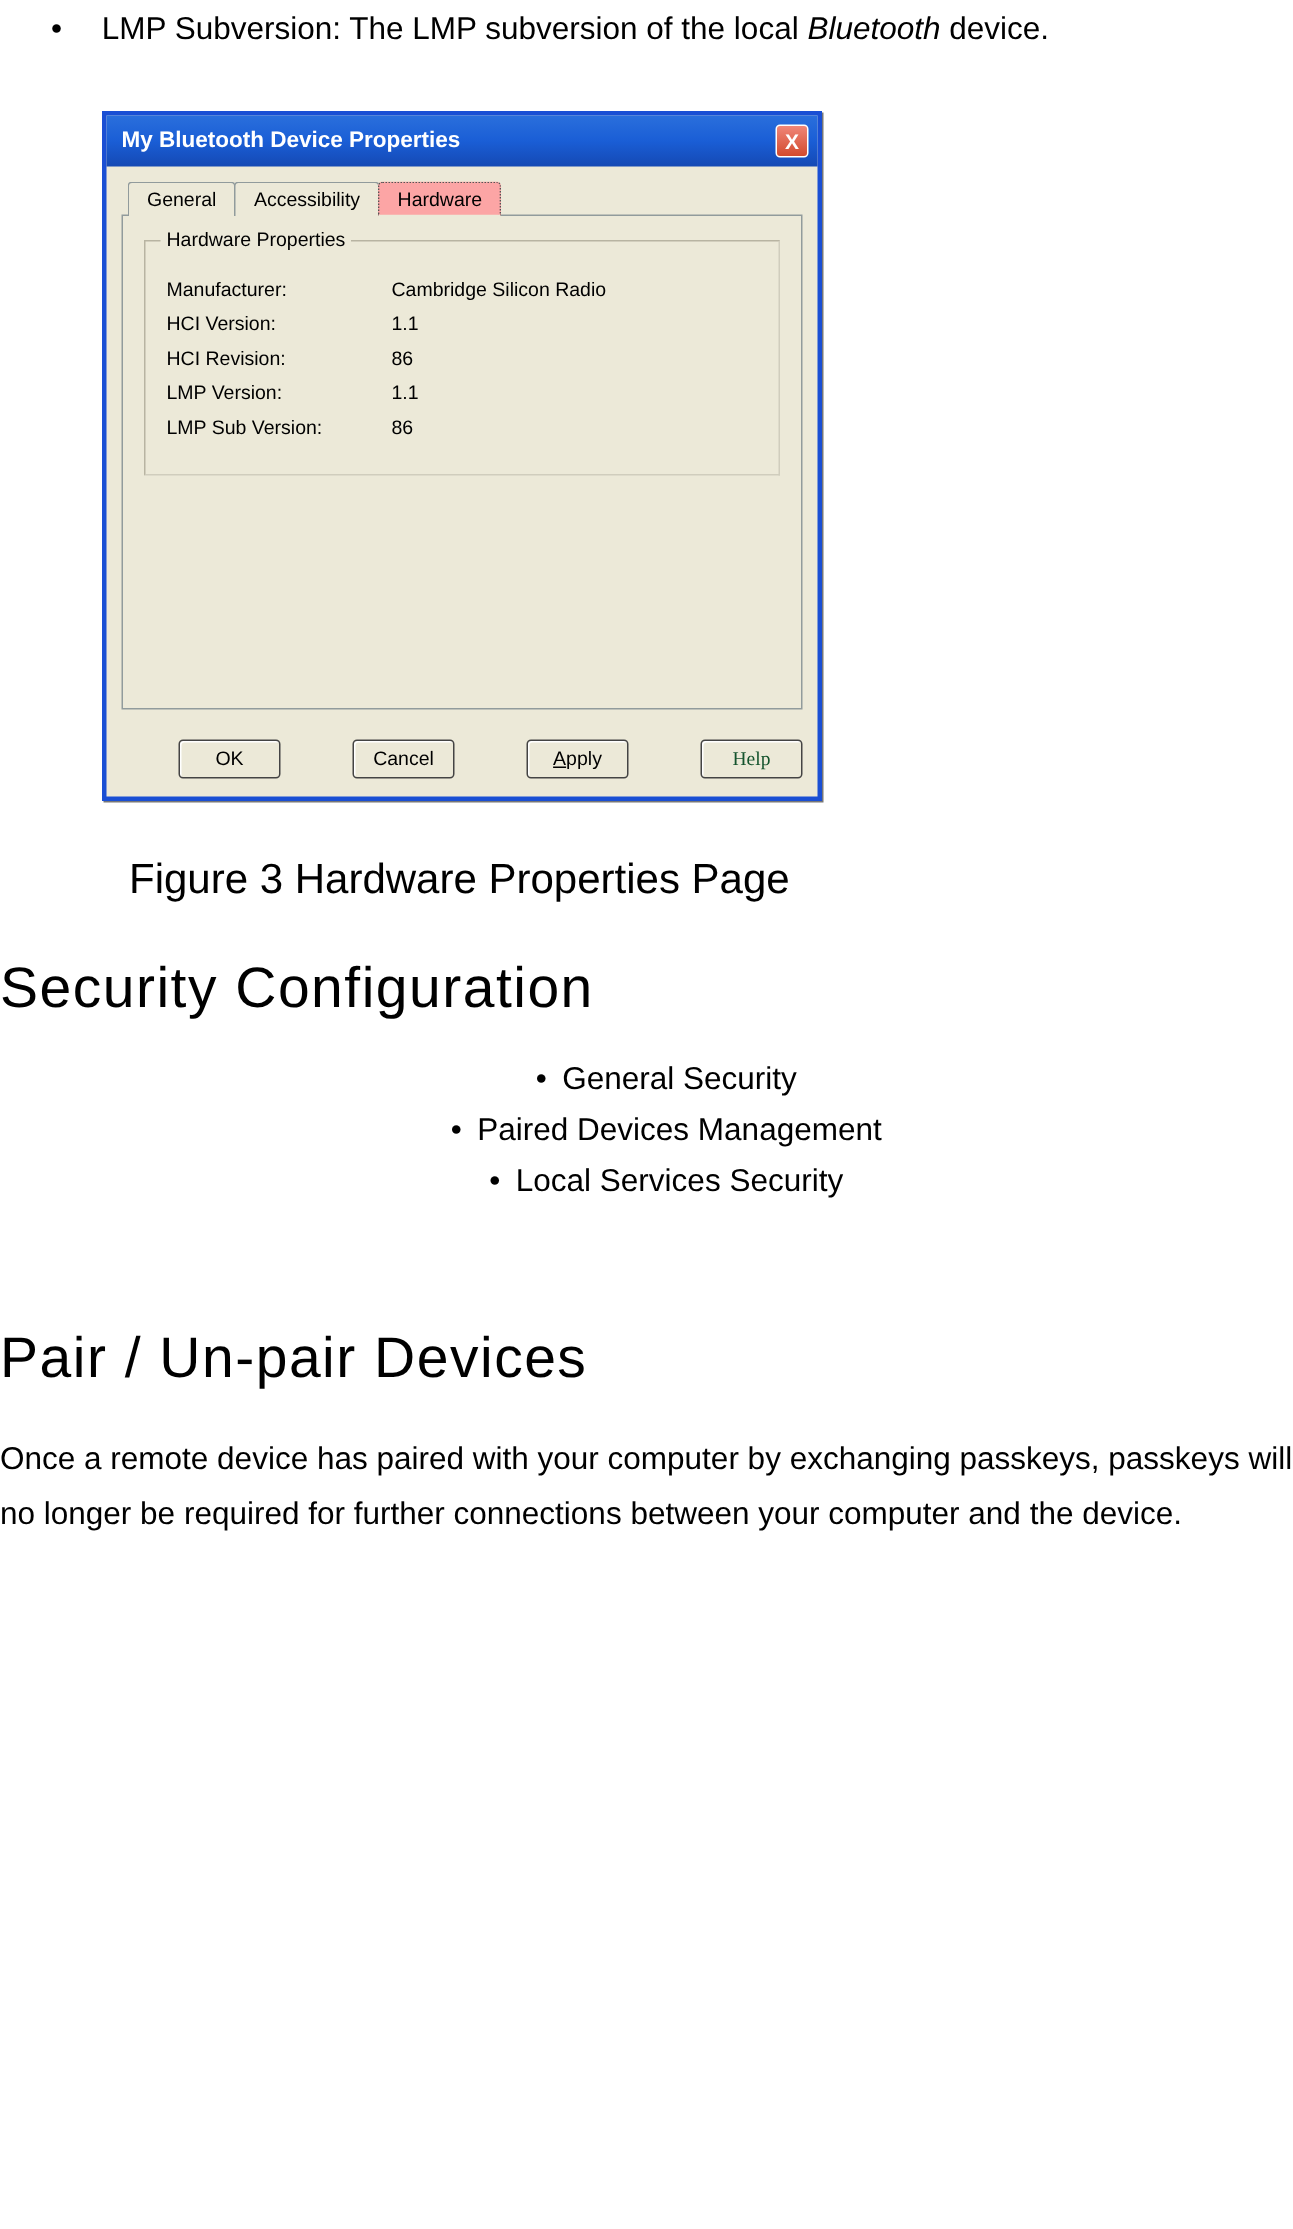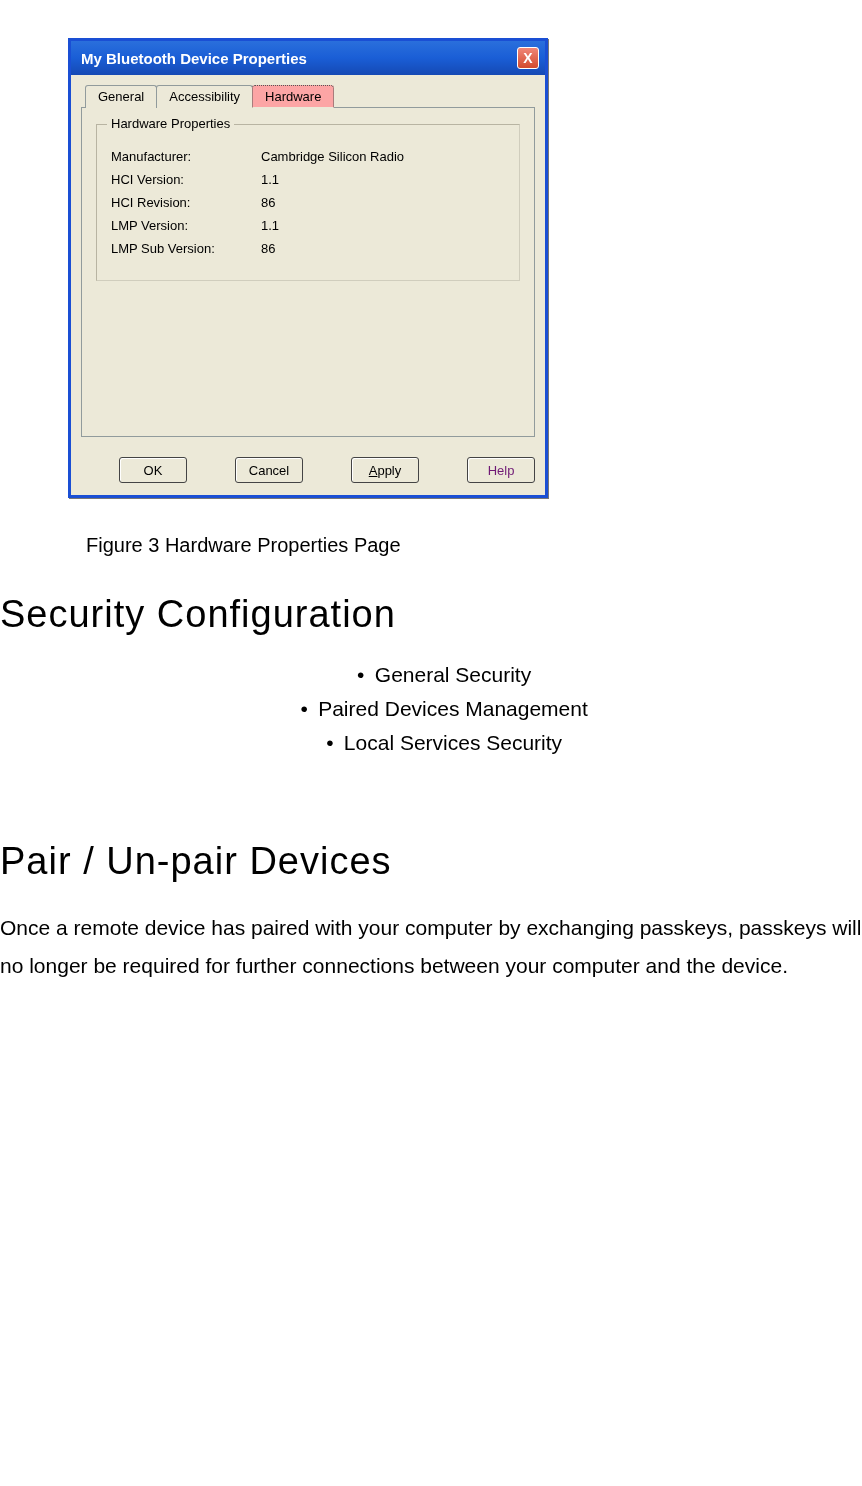--- a/index.html
+++ b/index.html
@@ -133,26 +133,27 @@
       background: #ece9d8;
       border: 1px solid #444;
       border-radius: 3px;
       font-size: 13px;
       font-family: Tahoma, Arial;
       cursor: pointer;
       box-shadow: inset 1px 1px 0 #fff;
       margin-left: 38px;
     }
     .dlg-btn.disabled {
-      color: #701a75;
+      color: #14532d;
       cursor: default;
+      font-family: Liberation Serif, serif;
     }
     .figure-caption {
       padding: 36px 0 0 86px;
-      font-size: 20px;
+      font-size: 28px;
     }
     .heading {
       font-family: Verdana, Arial, sans-serif;
       font-size: 38px;
       font-weight: normal;
       letter-spacing: 1px;
       padding: 36px 0 0 0;
       margin: 0;
     }
     .para {
@@ -186,20 +187,23 @@
       font-size: 15px;
       font-family: 'Times New Roman', serif;
       padding-top: 70px;
     }
     .underline { text-decoration: underline; }
   </style>
 </head>
 <body>
 
 <div class="page">
+  <div class="bullet-line">
+    <span>LMP Subversion: The LMP subversion of the local </span><span class="italic">Bluetooth</span><span> device.</span>
+  </div>
 
   <div class="dialog-wrap">
     <div class="dialog">
       <div class="titlebar">
         <span>My Bluetooth Device Properties</span>
         <div class="close-btn">
           <span>X</span>
         </div>
       </div>
       <div class="dialog-body">

